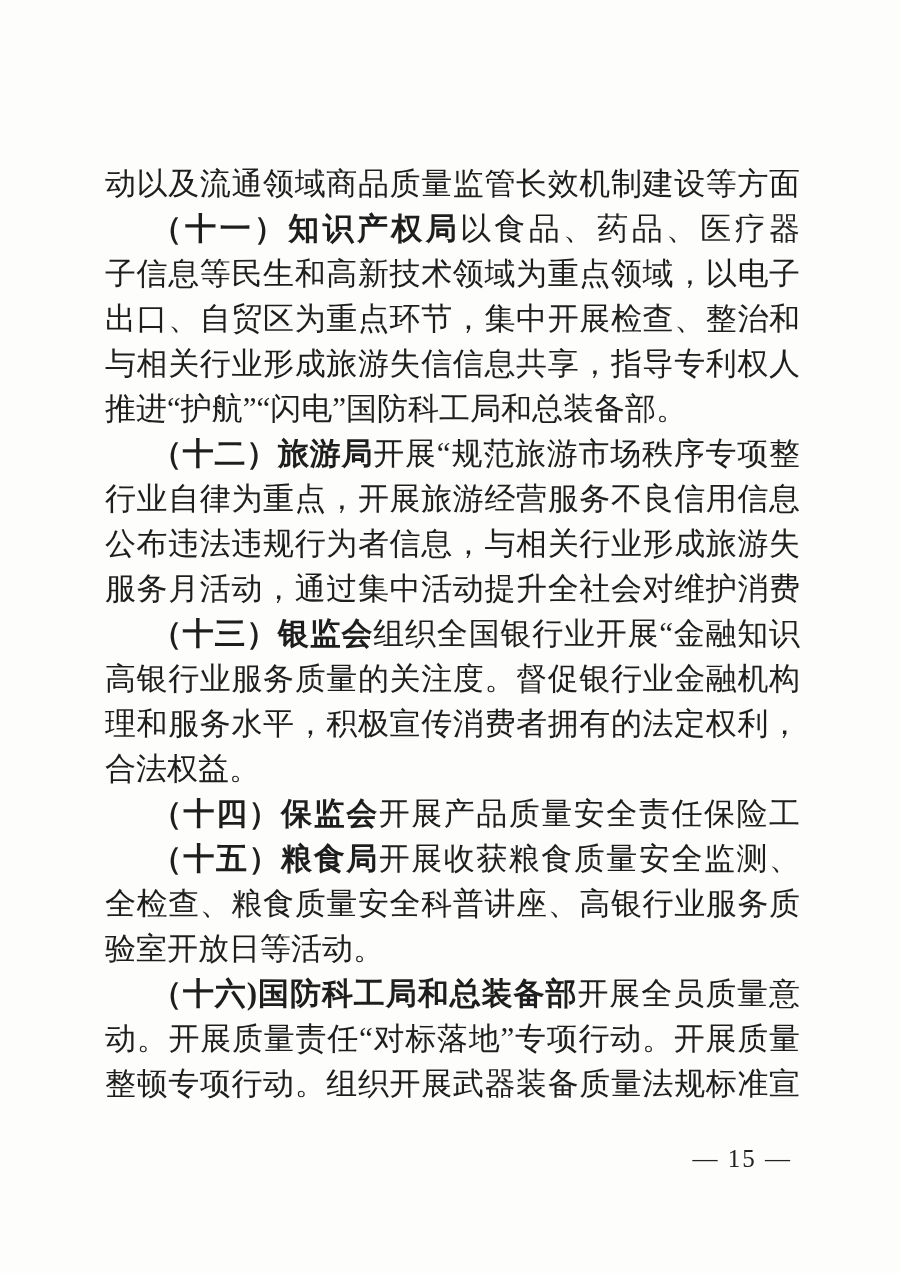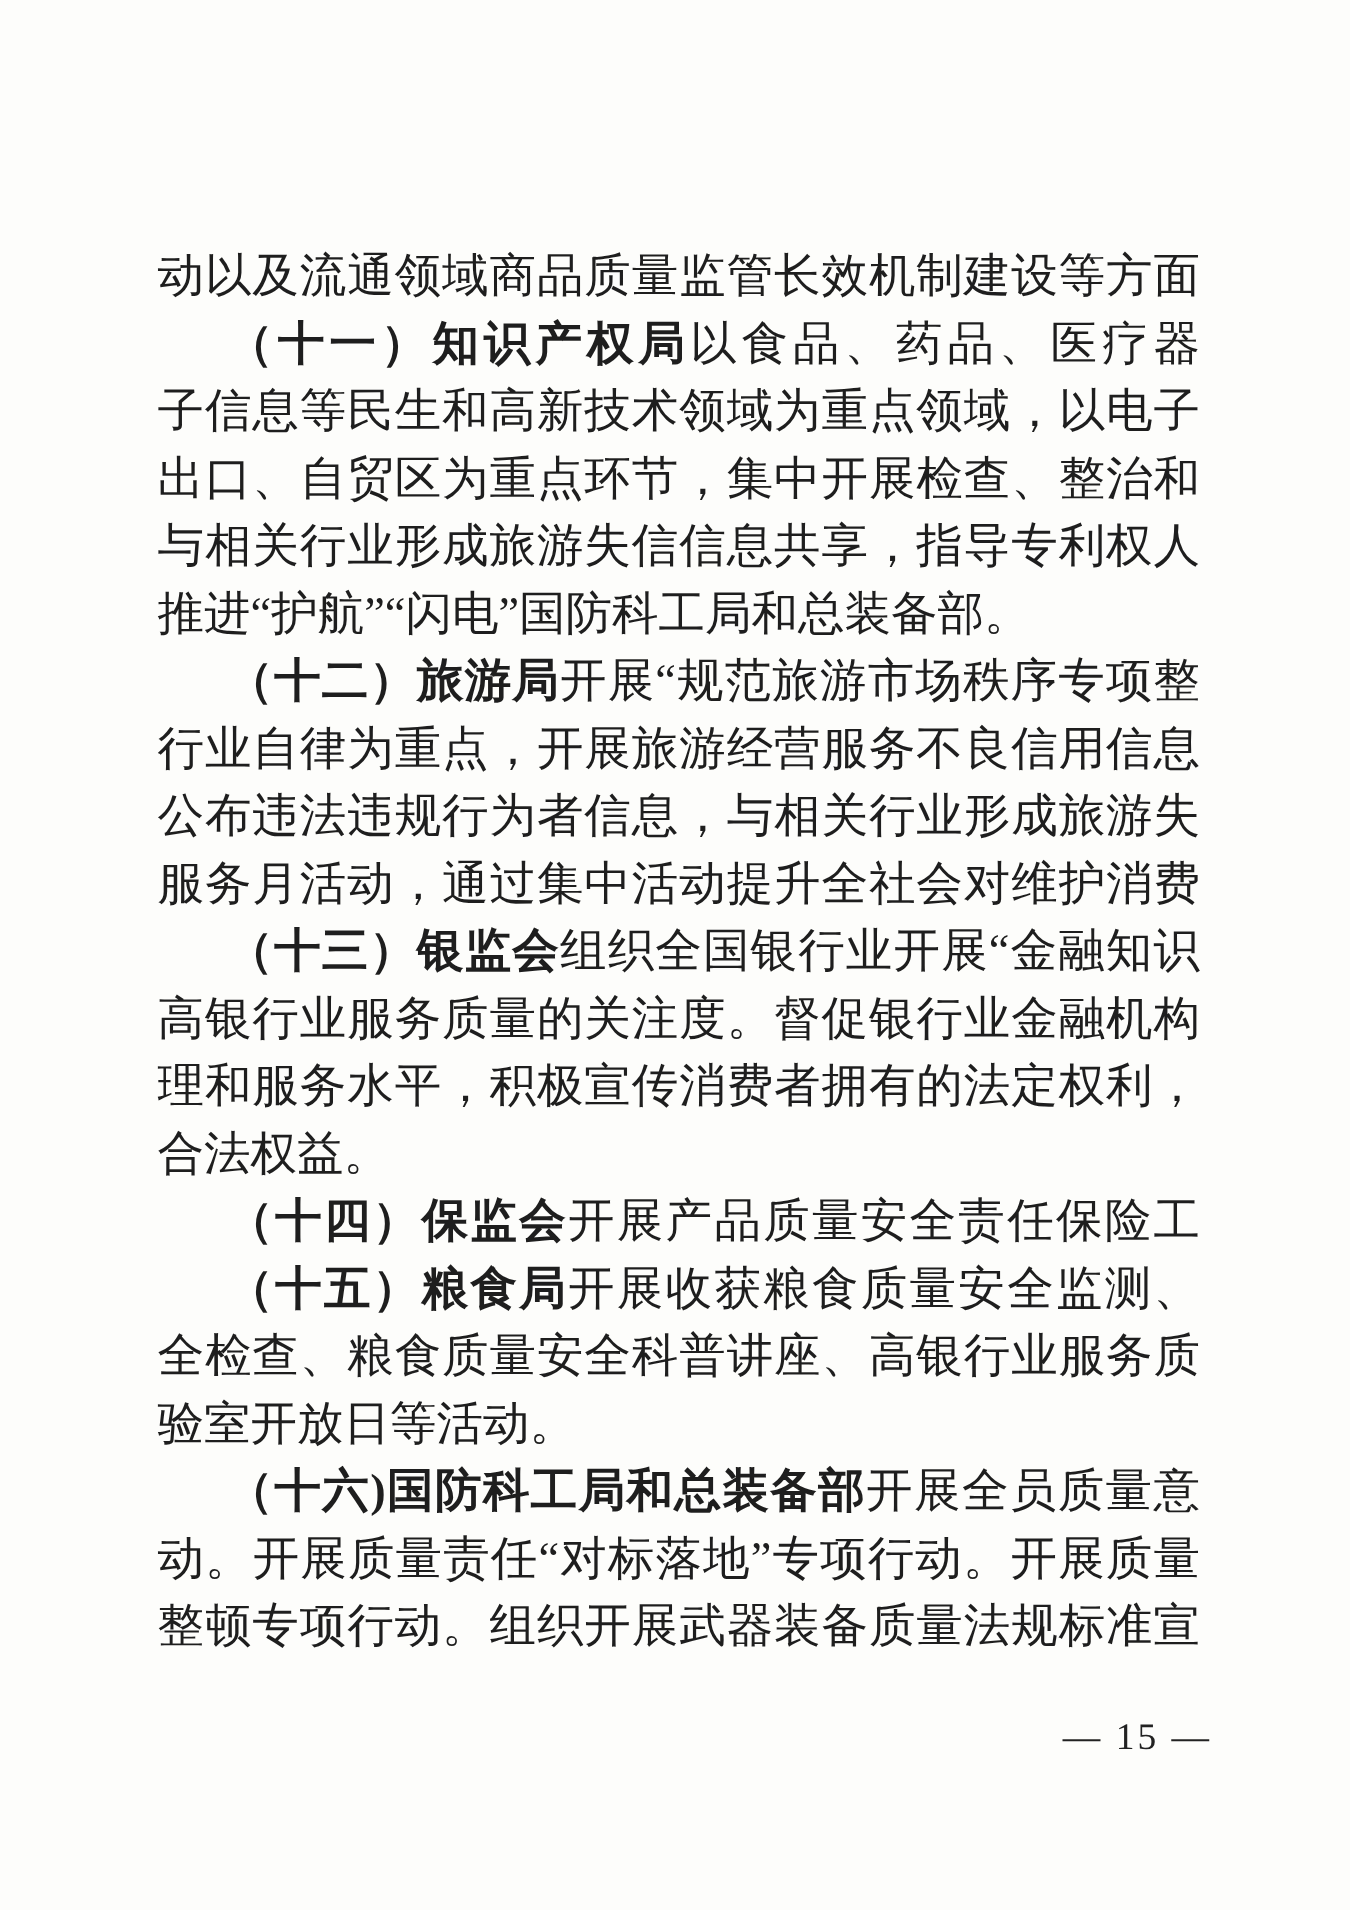--- a/index.html
+++ b/index.html
@@ -39,21 +39,21 @@
   }
   .line.indent {
     text-indent: 46px;
   }
   .lead {
     font-weight: 700;
   }
   .pagenum {
     position: absolute;
     top: 1142px;
-    right: 92px;
+    right: 108px;
     font-size: 25px;
     line-height: 34px;
     letter-spacing: 2px;
     color: #222;
   }
 </style>
 </head>
 <body>
 
 <div class="page">

